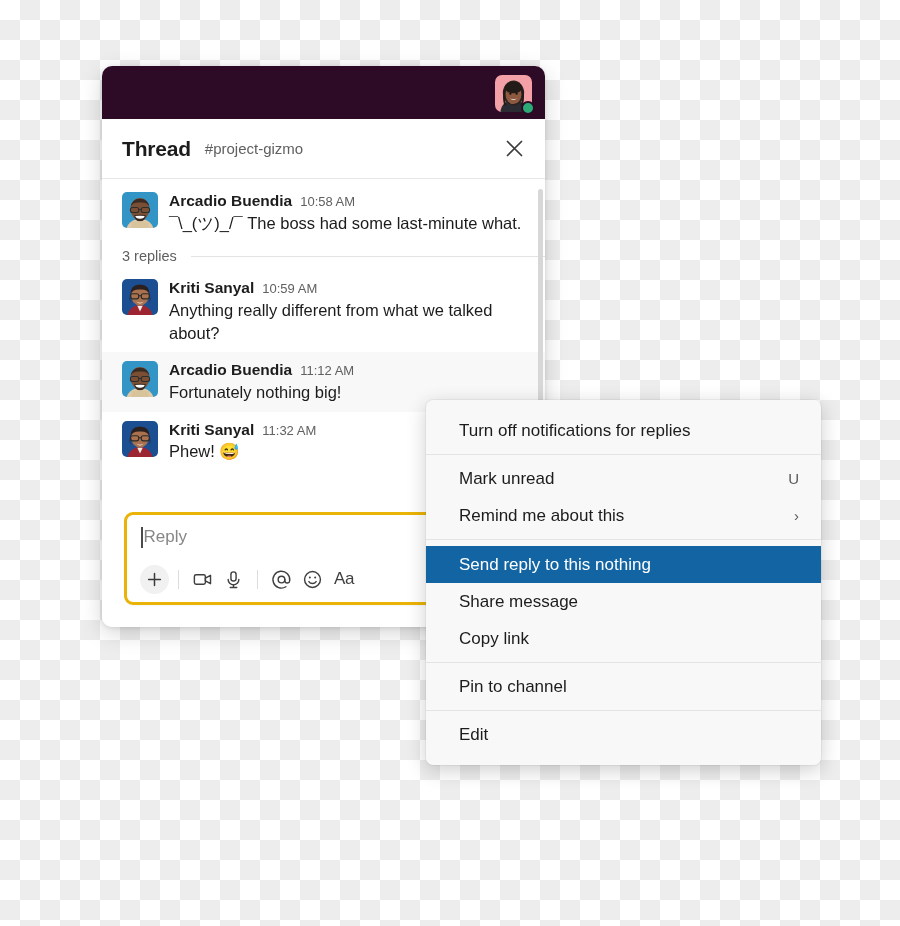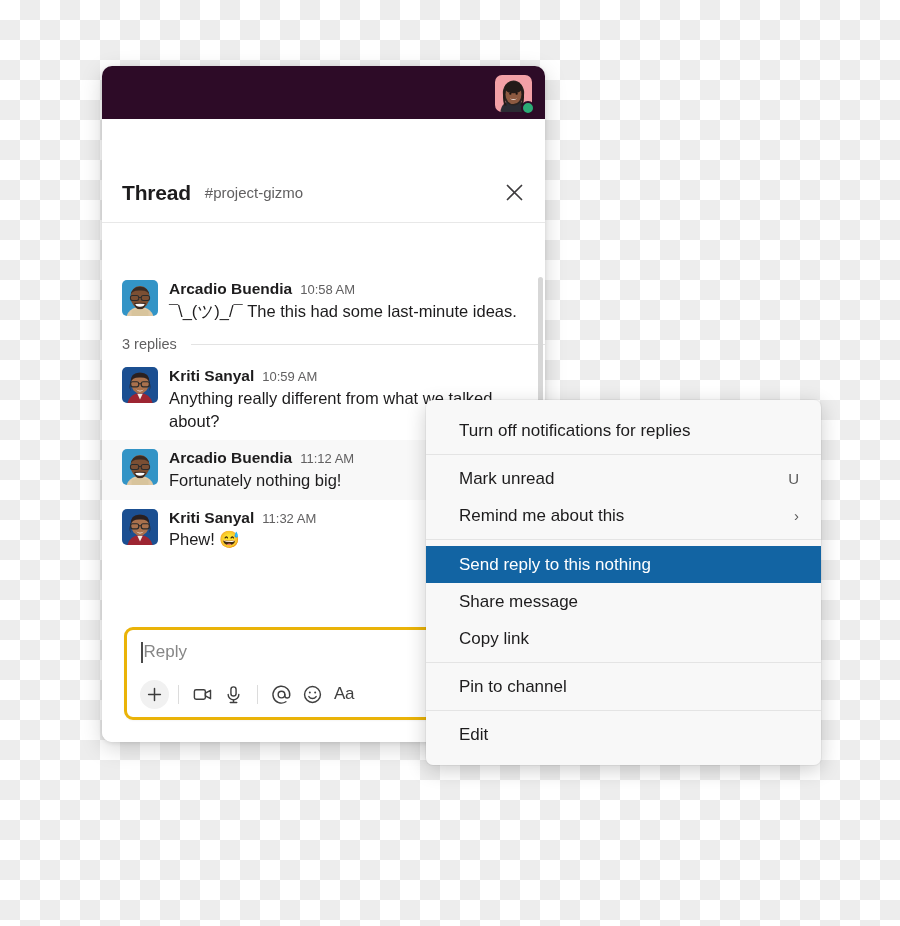--- a/index.html
+++ b/index.html
@@ -20,28 +20,27 @@
     background-position: 0 0, 20px 20px;
     position: relative;
   }
 
   
   #slack-window {
     position: absolute;
     left: 102px;
     top: 66px;
     width: 443px;
-    height: 676px;
+    height: 561px;
     background: #ffffff;
     border-radius: 10px;
     box-shadow: 0 6px 22px rgba(0,0,0,0.17), 0 1px 4px rgba(0,0,0,0.10);
     overflow: hidden;
     display: flex;
     flex-direction: column;
-    gap: 44px;
   }
 
   
   #window-topbar {
     height: 53px;
     background: #2d0b27;
     flex: 0 0 auto;
     position: relative;
   }
   #topbar-avatar-wrap {
@@ -320,21 +319,21 @@
           <path d="M13.6 25.6 Q20 25.2 26.4 25.6 Q26 32.4 20 32.8 Q14 32.4 13.6 25.6 Z" fill="#3a2a22"></path>
           <path d="M14.8 26.6 Q20 26.3 25.2 26.6 Q24.9 29.4 20 29.6 Q15.1 29.4 14.8 26.6 Z" fill="#ffffff"></path>
           <path d="M10.6 34 Q20 31 29.4 34 L29.4 40 L10.6 40 Z" fill="#d8c49c"></path>
         </svg>
       </span>
       <div class="msg-body">
         <div class="msg-meta">
           <span class="msg-author">Arcadio Buendia</span>
           <span class="msg-time">10:58 AM</span>
         </div>
-        <div class="msg-text">¯\_(ツ)_/¯ The this had some last-minute ideas.</div>
+        <div class="msg-text">¯\_(ツ)_/¯ The boss had some last-minute what.</div>
       </div>
     </div>
 
     <div id="replies-divider">
       <span id="replies-count">3 replies</span>
       <span id="replies-rule"></span>
     </div>
 
     <div class="message">
       <span class="msg-avatar avatar">

